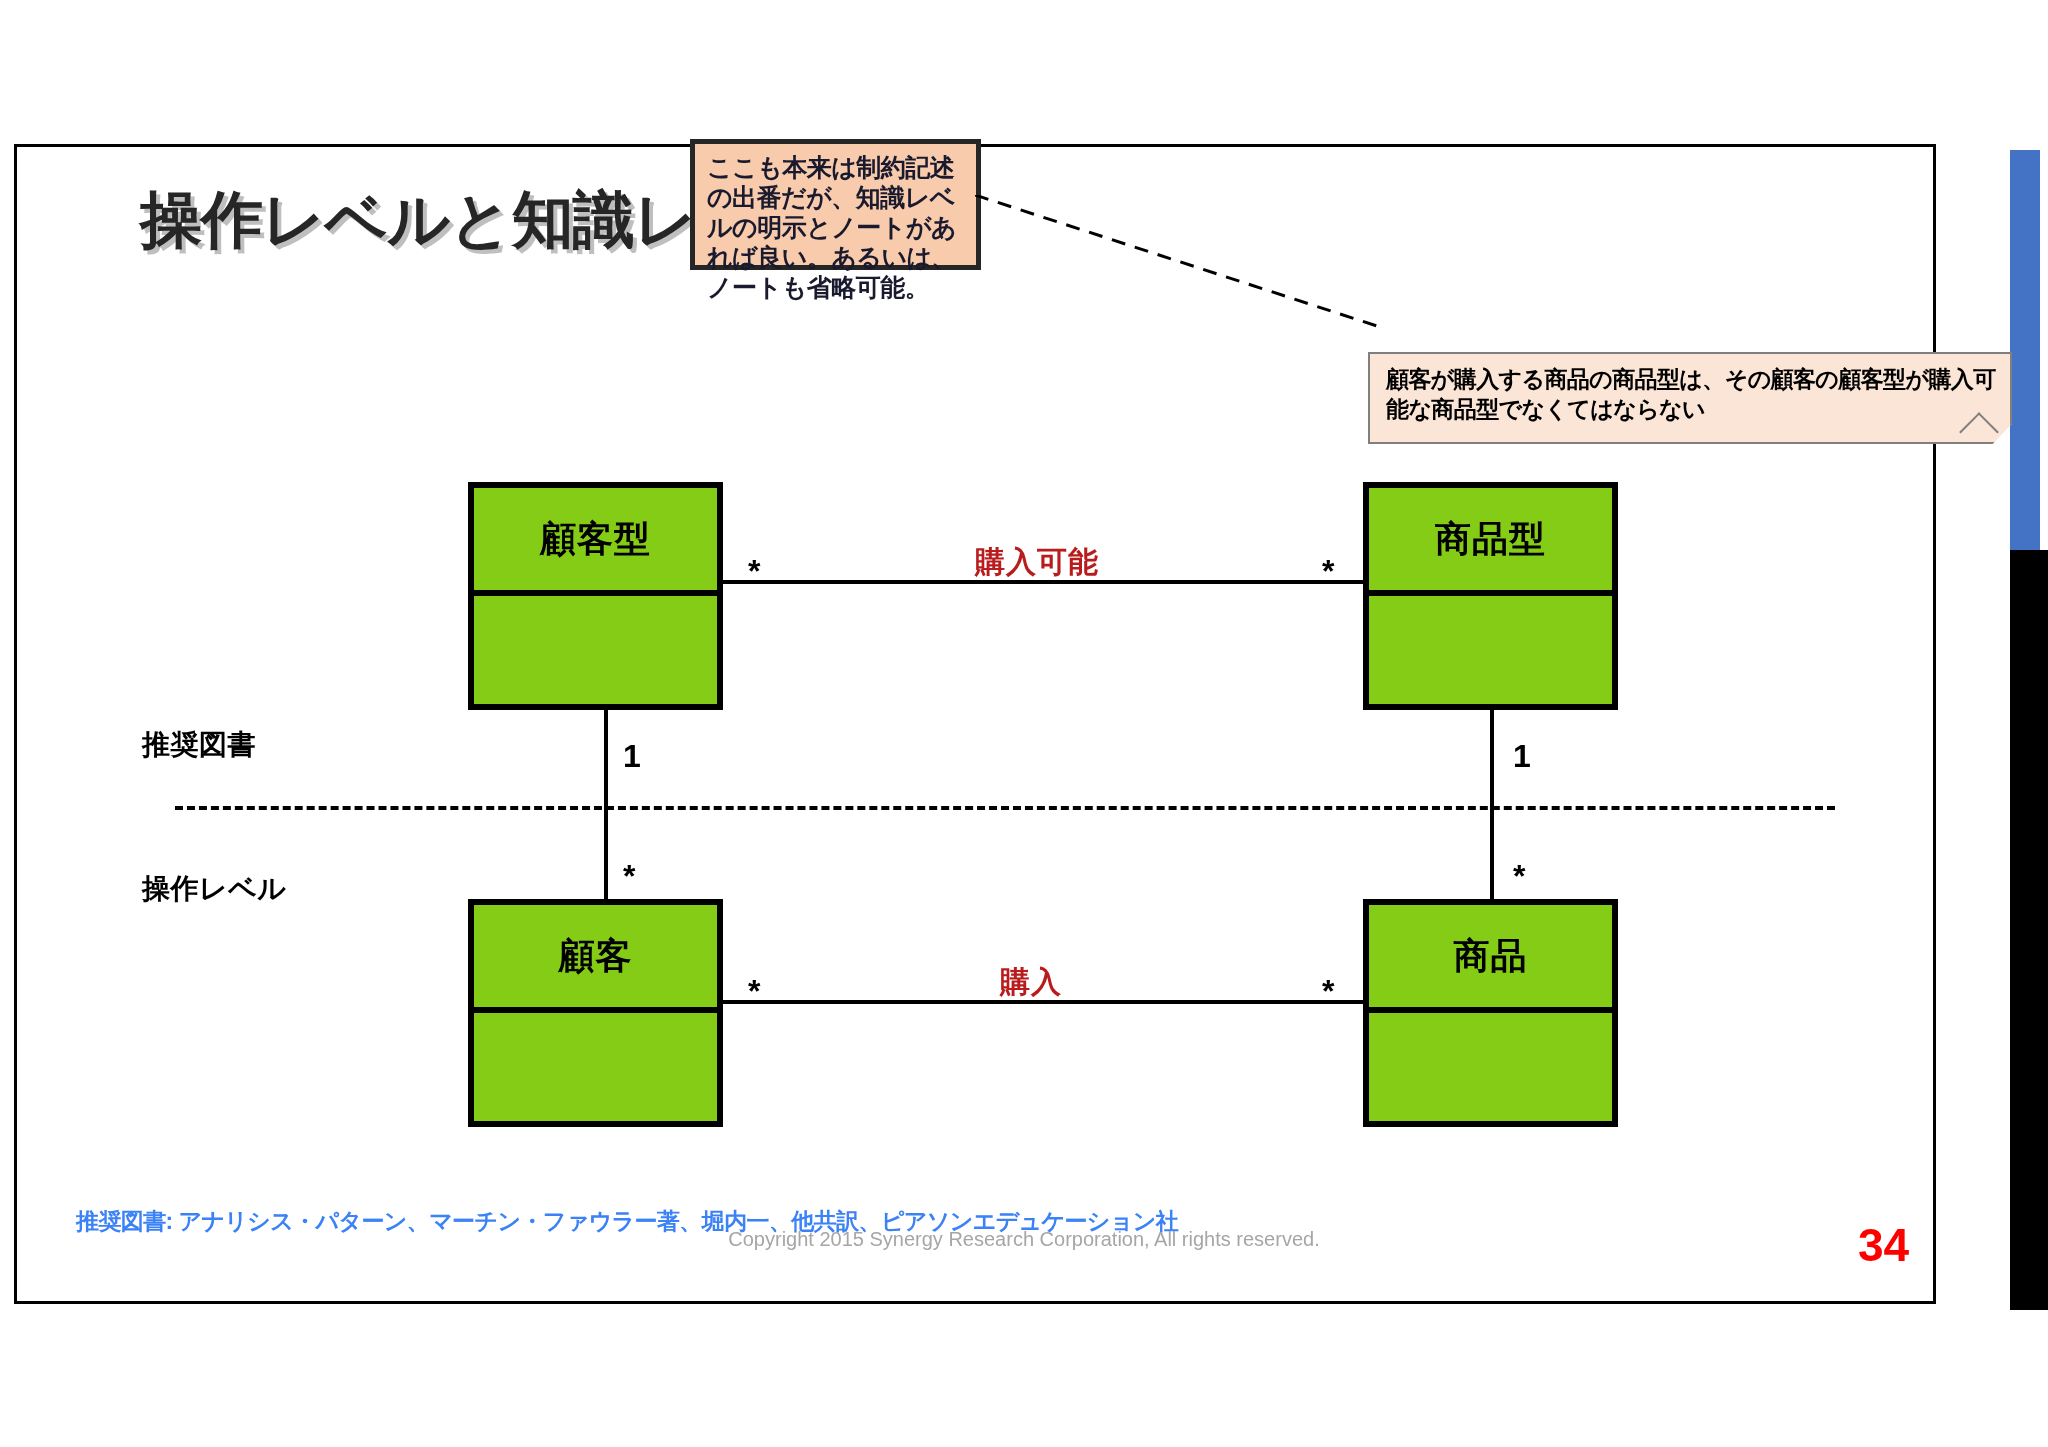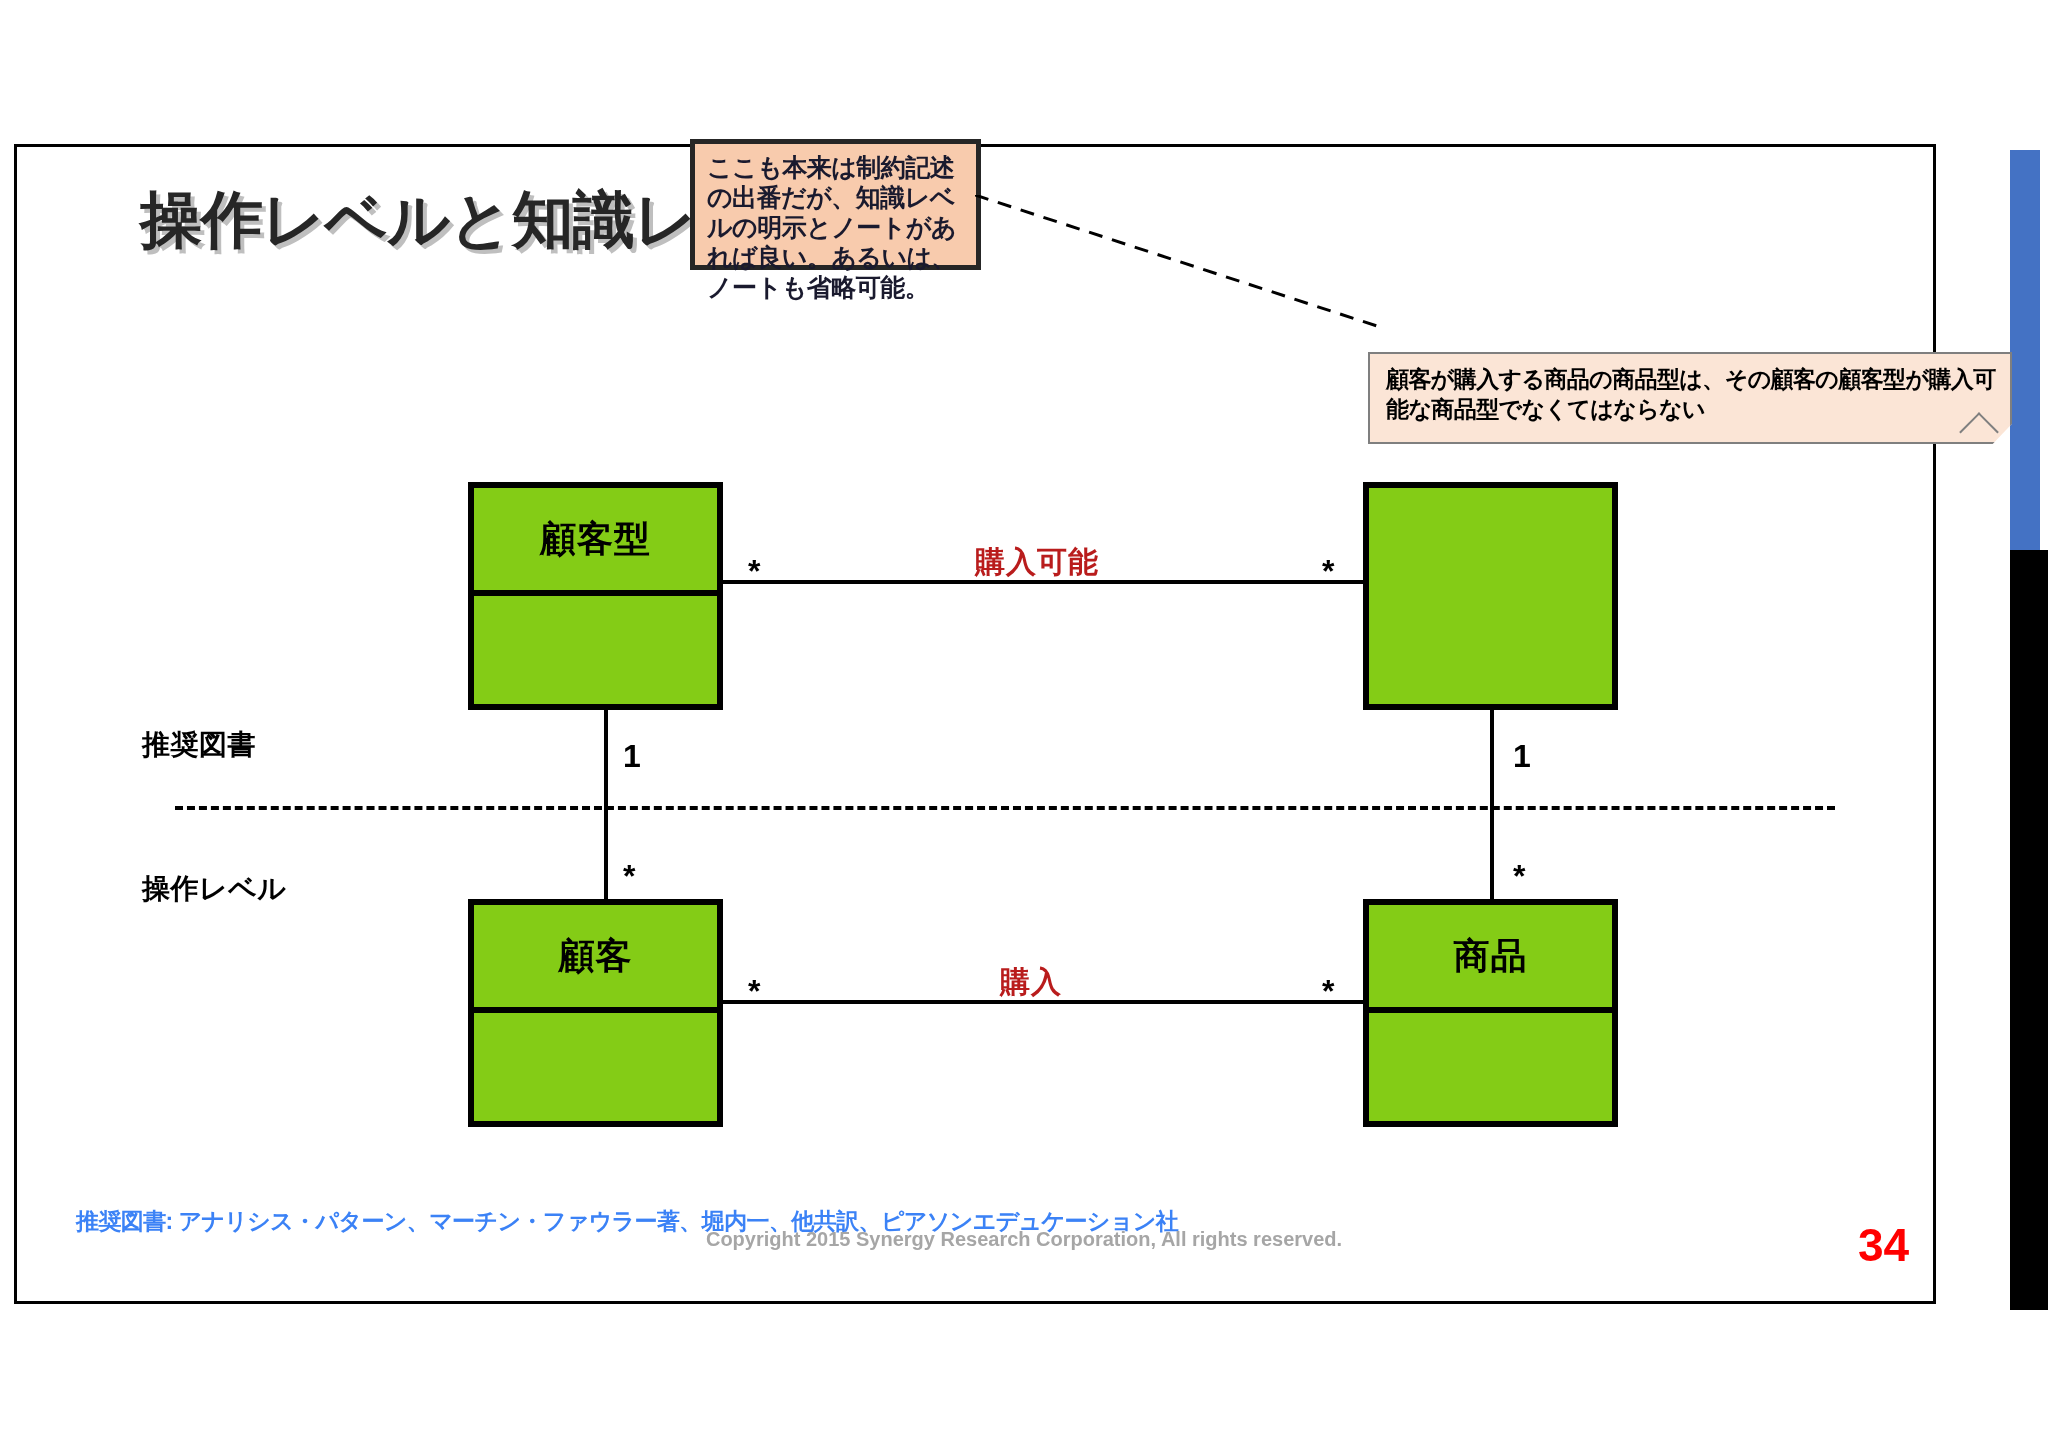--- a/index.html
+++ b/index.html
@@ -215,21 +215,20 @@
     white-space: nowrap;
   }
   #copyright {
     position: absolute;
     left: 0;
     top: 1228px;
     width: 2048px;
     text-align: center;
     font-size: 20px;
     color: #a6a6a6;
-    font-weight: bold;
   }
   #page-number {
     position: absolute;
     left: 1858px;
     top: 1218px;
     font-size: 46px;
     font-weight: bold;
     color: #FF0000;
   }
 </style>
@@ -251,20 +250,21 @@
 
 <div id="note-pink">顧客が購入する商品の商品型は、その顧客の顧客型が購入可能な商品型でなくてはならない</div>
 <div id="note-fold"></div>
 
 <div class="uml-class" id="class-customer-type">
   <div class="uml-name">顧客型</div>
   <div class="uml-attrs"></div>
 </div>
 
 <div class="uml-class" id="class-product-type">
+  <div class="uml-name">商品型</div>
   <div class="uml-attrs"></div>
 </div>
 
 <div class="uml-class" id="class-customer">
   <div class="uml-name">顧客</div>
   <div class="uml-attrs"></div>
 </div>
 
 <div class="uml-class" id="class-product">
   <div class="uml-name">商品</div>

